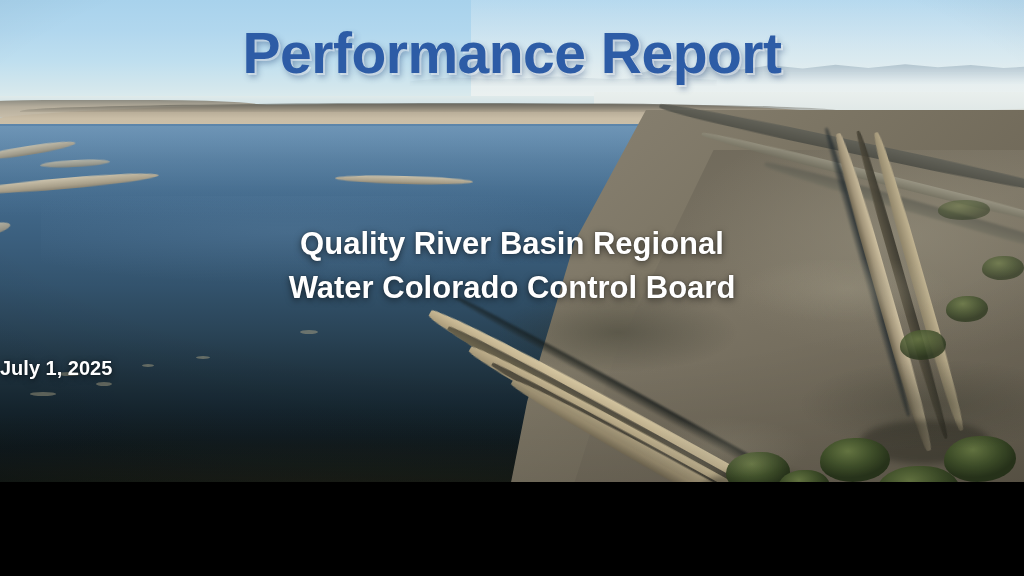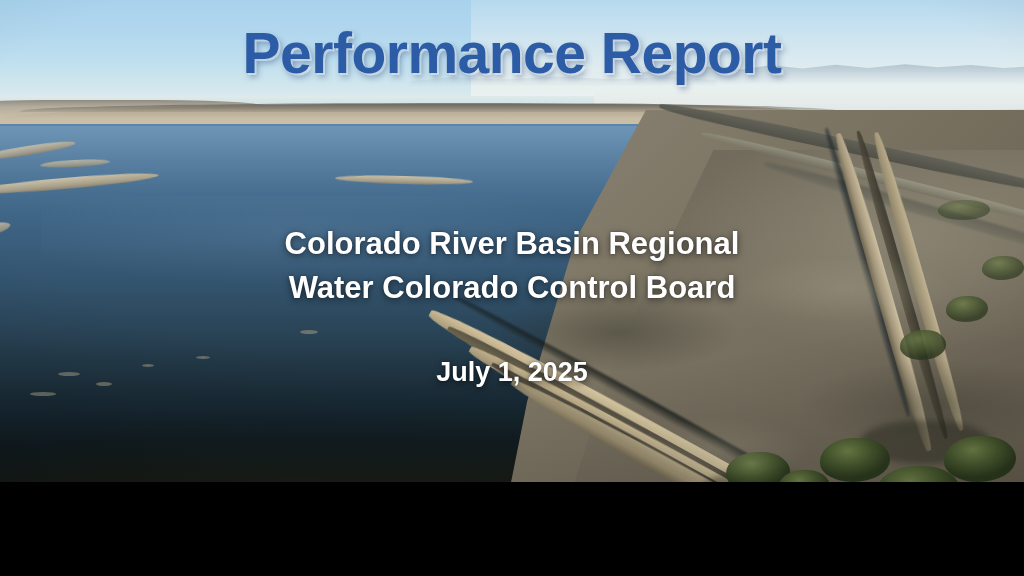--- a/index.html
+++ b/index.html
@@ -343,23 +343,23 @@
     font-weight: 700;
     line-height: 1.42;
     text-shadow: 0 2px 7px rgba(0,0,0,.55), 0 0 2px rgba(0,0,0,.35);
   }
   #subtitle .line { display: block; }
 
   #date {
     position: absolute;
     left: 0; right: 0;
     top: 357px;
-    text-align: center;
+    text-align: left;
     color: #ffffff;
-    font-size: 27px;
+    font-size: 20px;
     font-weight: 700;
     text-shadow: 0 2px 7px rgba(0,0,0,.6), 0 0 2px rgba(0,0,0,.4);
   }
 </style>
 </head>
 <body>
 
 <div id="slide">
 
   <div class="layer">
@@ -440,20 +440,20 @@
     </div>
 
     <div class="vignette"></div>
   </div>
 
   <div class="text-layer">
 
     <div id="title">Performance Report</div>
 
     <div id="subtitle">
-      <span class="line">Colorado River Basin Regional</span>
+      <span class="line">Quality River Basin Regional</span>
       <span class="line">Water Colorado Control Board</span>
     </div>
 
     <div id="date">July 1, 2025</div>
   </div>
 
 </div>
 
 </body></html>

